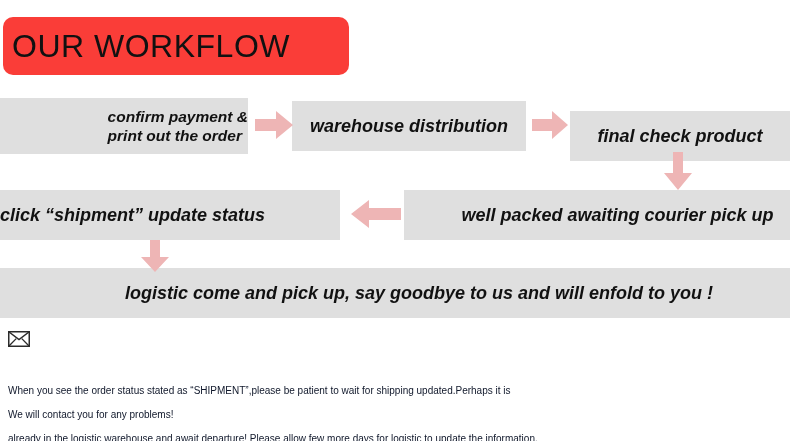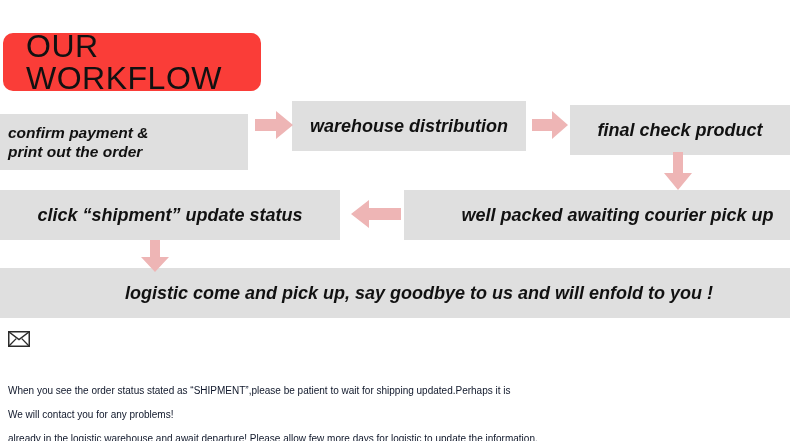--- a/index.html
+++ b/index.html
@@ -13,29 +13,29 @@
     position: relative;
     overflow: hidden;
     font-family: "Liberation Sans", sans-serif;
     color: #222;
   }
 
   
   #title-banner {
     position: absolute;
     left: 3px;
-    top: 33px;
-    width: 258px;
+    top: 17px;
+    width: 346px;
     height: 58px;
     background: #fa3d38;
     border-radius: 10px;
     display: flex;
     align-items: center;
     box-sizing: border-box;
-    padding-left: 23px;
+    padding-left: 9px;
   }
   #title-text {
     font-family: "Liberation Sans", sans-serif;
     font-size: 32px;
     font-weight: 400;
     letter-spacing: 0.5px;
     color: #111111;
     line-height: 1;
   }
 
@@ -50,25 +50,25 @@
   .flow-label {
     font-family: "Liberation Sans", sans-serif;
     font-style: italic;
     font-weight: bold;
     font-size: 18px;
     color: #111111;
     line-height: 1.25;
     white-space: pre-line;
   }
 
-  #box-confirm      { left: 0px;   top: 114px;  width: 248px; height: 56px; padding-left: 8px; }
+  #box-confirm      { left: 0px;   top: 98px;  width: 248px; height: 56px; padding-left: 8px; justify-content: flex-end; }
   #box-confirm .flow-label { font-size: 15.5px; }
   #box-warehouse    { left: 292px; top: 101px; width: 234px; height: 50px; padding-left: 18px; }
-  #box-final        { left: 570px; top: 105px; width: 220px; height: 50px; justify-content: center; }
-  #box-click        { left: 0px;   top: 190px; width: 340px; height: 50px; justify-content: center; }
+  #box-final        { left: 570px; top: 111px; width: 220px; height: 50px; justify-content: center; }
+  #box-click        { left: 0px;   top: 190px; width: 340px; height: 50px; justify-content: flex-start; }
   #box-wellpacked   { left: 404px; top: 190px; width: 386px; height: 50px; justify-content: center; padding-left: 41px; }
   #box-logistic     { left: 0px;   top: 268px; width: 790px; height: 50px; justify-content: center; padding-left: 48px; }
 
   
   .arrow {
     position: absolute;
   }
   .arrow svg { display: block; }
 
   #arrow-1 { left: 255px; top: 110px; }

